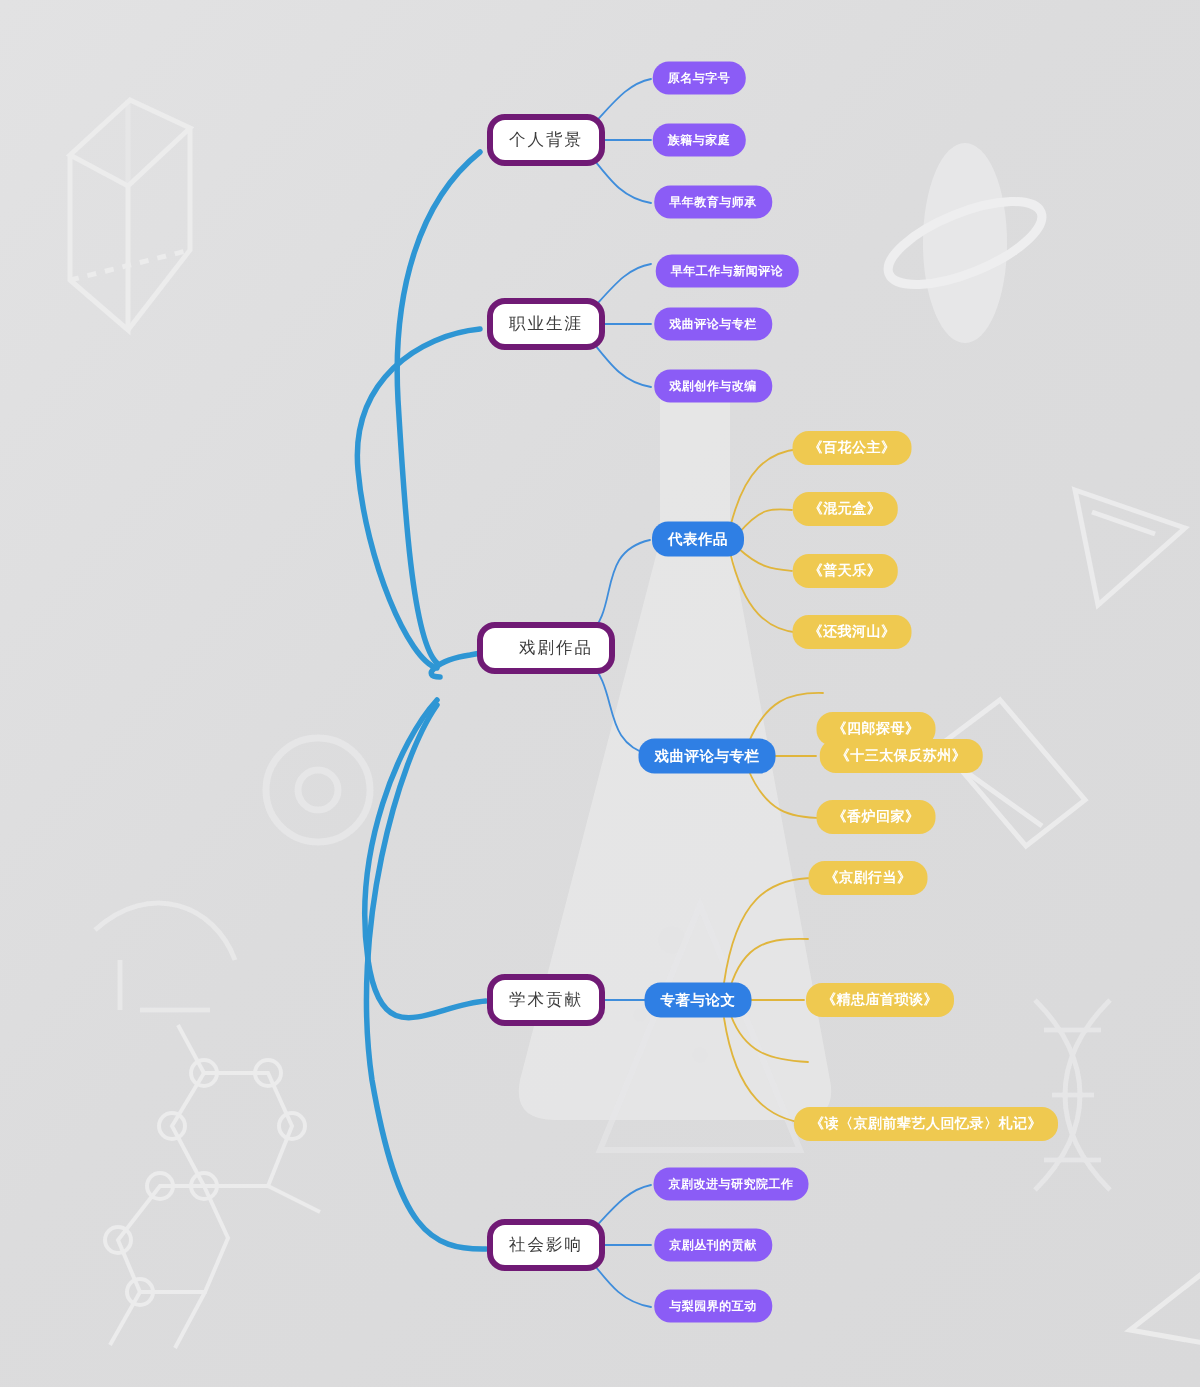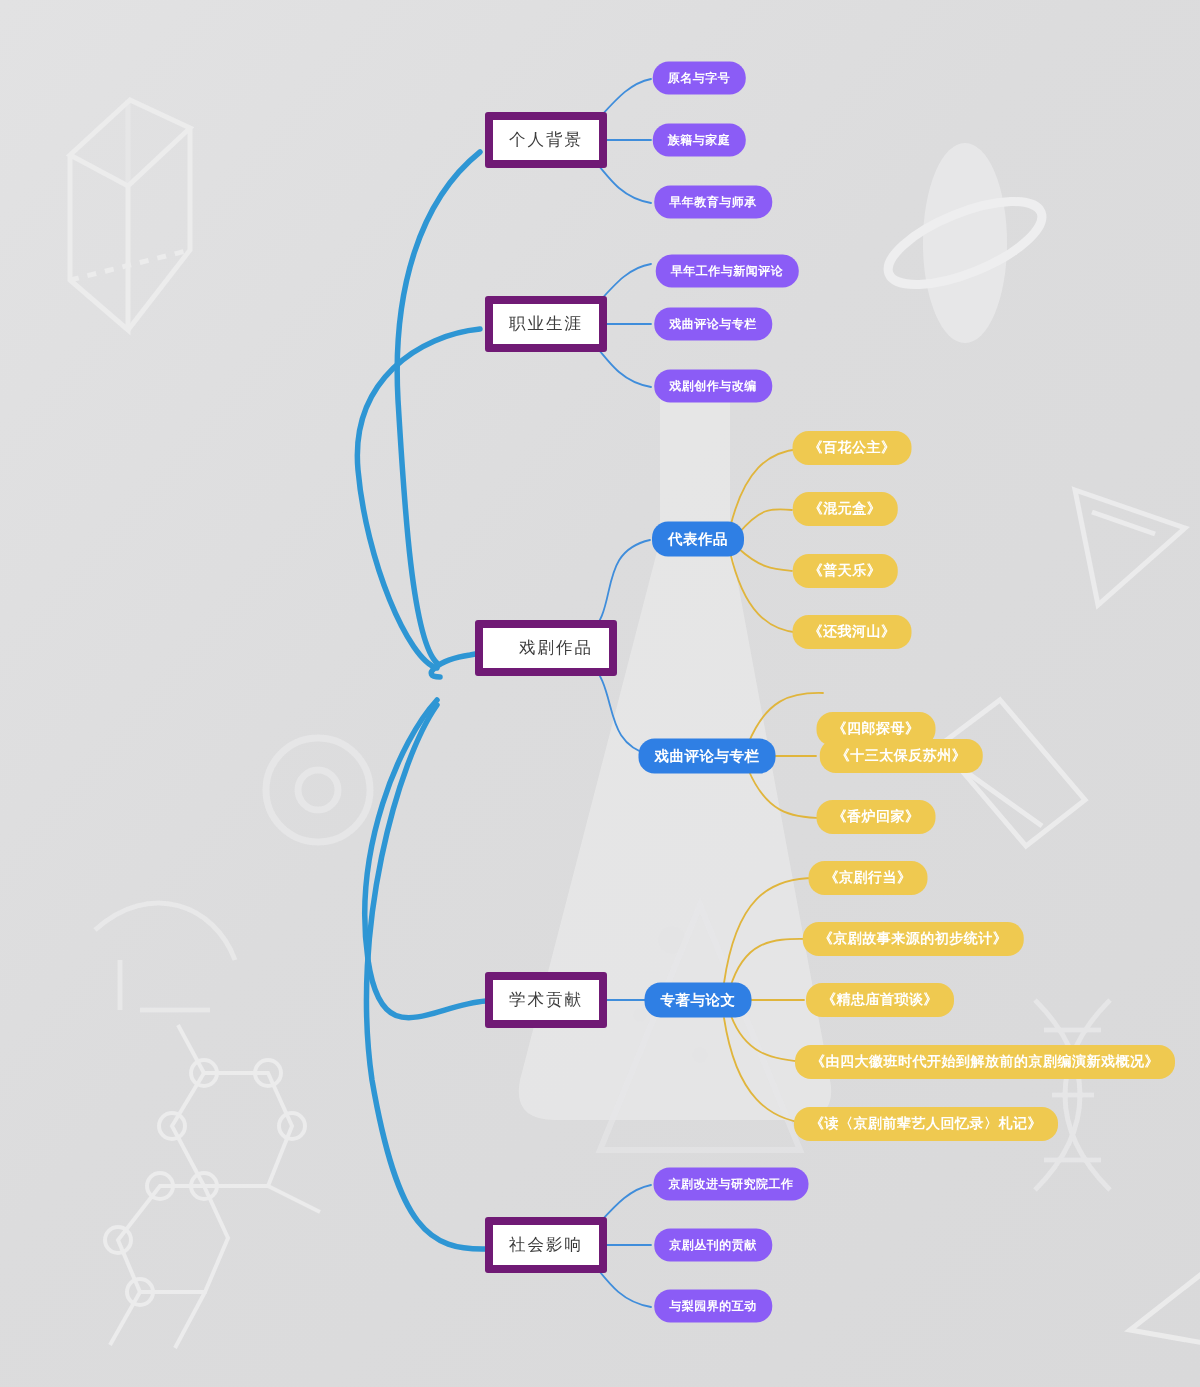--- a/index.html
+++ b/index.html
@@ -25,22 +25,22 @@
   }
   .node.root{
     background:#e9584f;color:#ffffff;
     border-radius:26px;
     font-size:23px;font-weight:700;
     padding:13px 30px;
     letter-spacing:1.5px;
   }
   .node.lvl1{
     background:#ffffff;color:#3b3b3b;
-    border:8px solid #701a75;
-    border-radius:3px;
+    border:6px solid #701a75;
+    border-radius:18px;
     font-size:16.5px;font-weight:400;
     padding:9px 16px;
     letter-spacing:2px;
   }
   .node.lvl2{
     background:#2f7fe4;color:#ffffff;
     border-radius:16px;
     font-size:14.5px;font-weight:700;
     padding:8px 16px;
   }
@@ -233,23 +233,21 @@
     <div class="node leaf-yellow" style="left:852px;top:632px;">《还我河山》</div>
 
     <div class="node lvl2" style="left:707px;top:756px;">戏曲评论与专栏</div>
     <div class="node leaf-yellow" style="left:876px;top:693px;margin-top:36px;">《四郎探母》</div>
     <div class="node leaf-yellow" style="left:901px;top:756px;">《十三太保反苏州》</div>
     <div class="node leaf-yellow" style="left:876px;top:817px;">《香炉回家》</div>
 
     <div class="node lvl1" style="left:546px;top:1000px;">学术贡献</div>
     <div class="node lvl2" style="left:698px;top:1000px;">专著与论文</div>
     <div class="node leaf-yellow" style="left:868px;top:878px;">《京剧行当》</div>
-    <div class="node leaf-yellow" style="left:913px;top:939px;">《京剧故事来源的初步统计》</div>
     <div class="node leaf-yellow" style="left:880px;top:1000px;">《精忠庙首琐谈》</div>
-    <div class="node leaf-yellow" style="left:985px;top:1062px;">《由四大徽班时代开始到解放前的京剧编演新戏概况》</div>
     <div class="node leaf-yellow" style="left:926px;top:1124px;">《读〈京剧前辈艺人回忆录〉札记》</div>
 
     <div class="node lvl1" style="left:546px;top:1245px;">社会影响</div>
     <div class="node leaf-blue" style="left:731px;top:1184px;">京剧改进与研究院工作</div>
     <div class="node leaf-blue" style="left:713px;top:1245px;">京剧丛刊的贡献</div>
     <div class="node leaf-blue" style="left:713px;top:1306px;">与梨园界的互动</div>
   </div>
 </div>
 
 </body></html>

